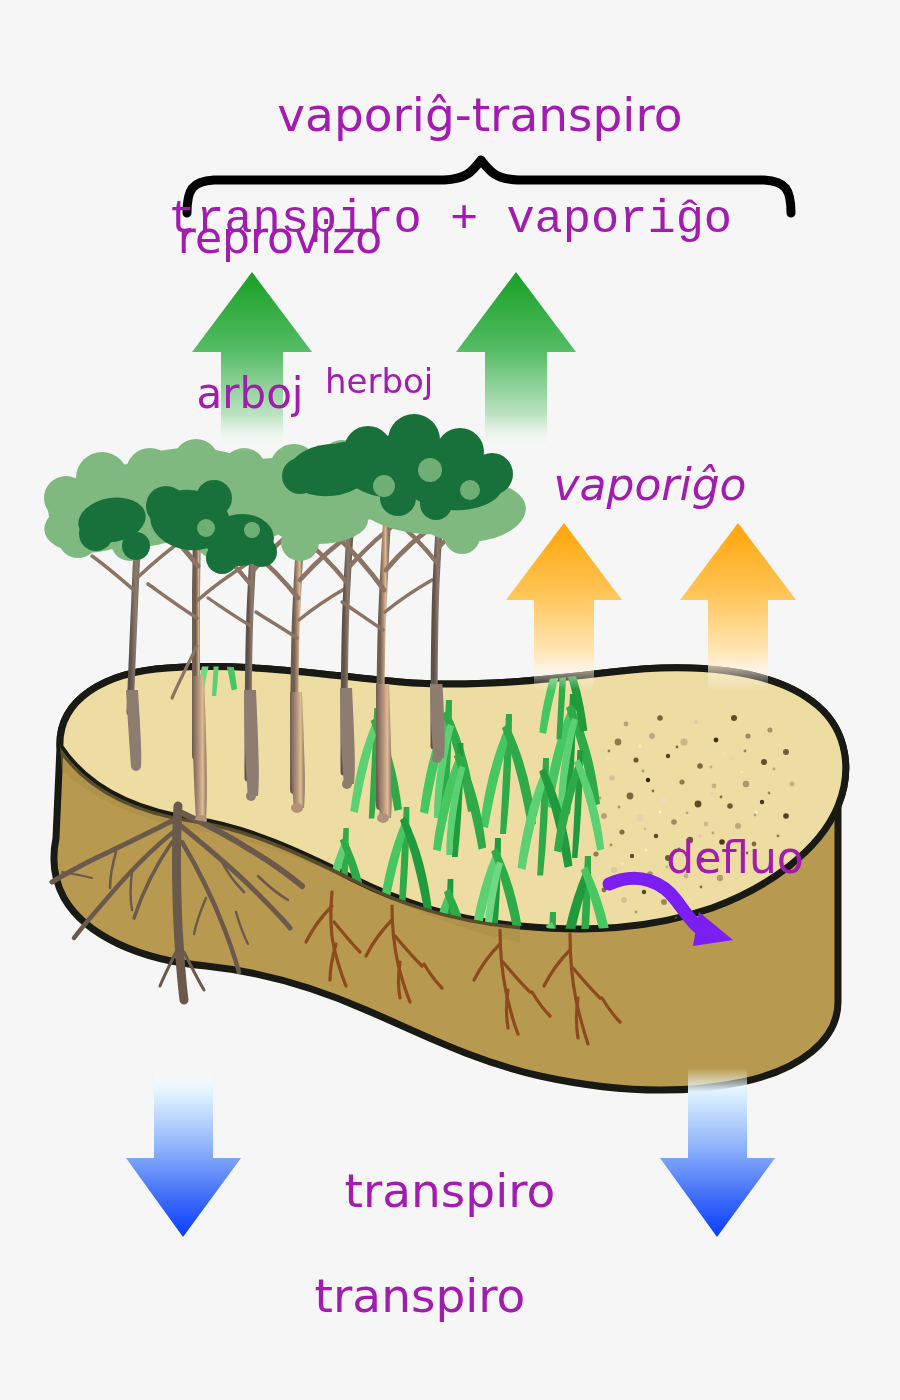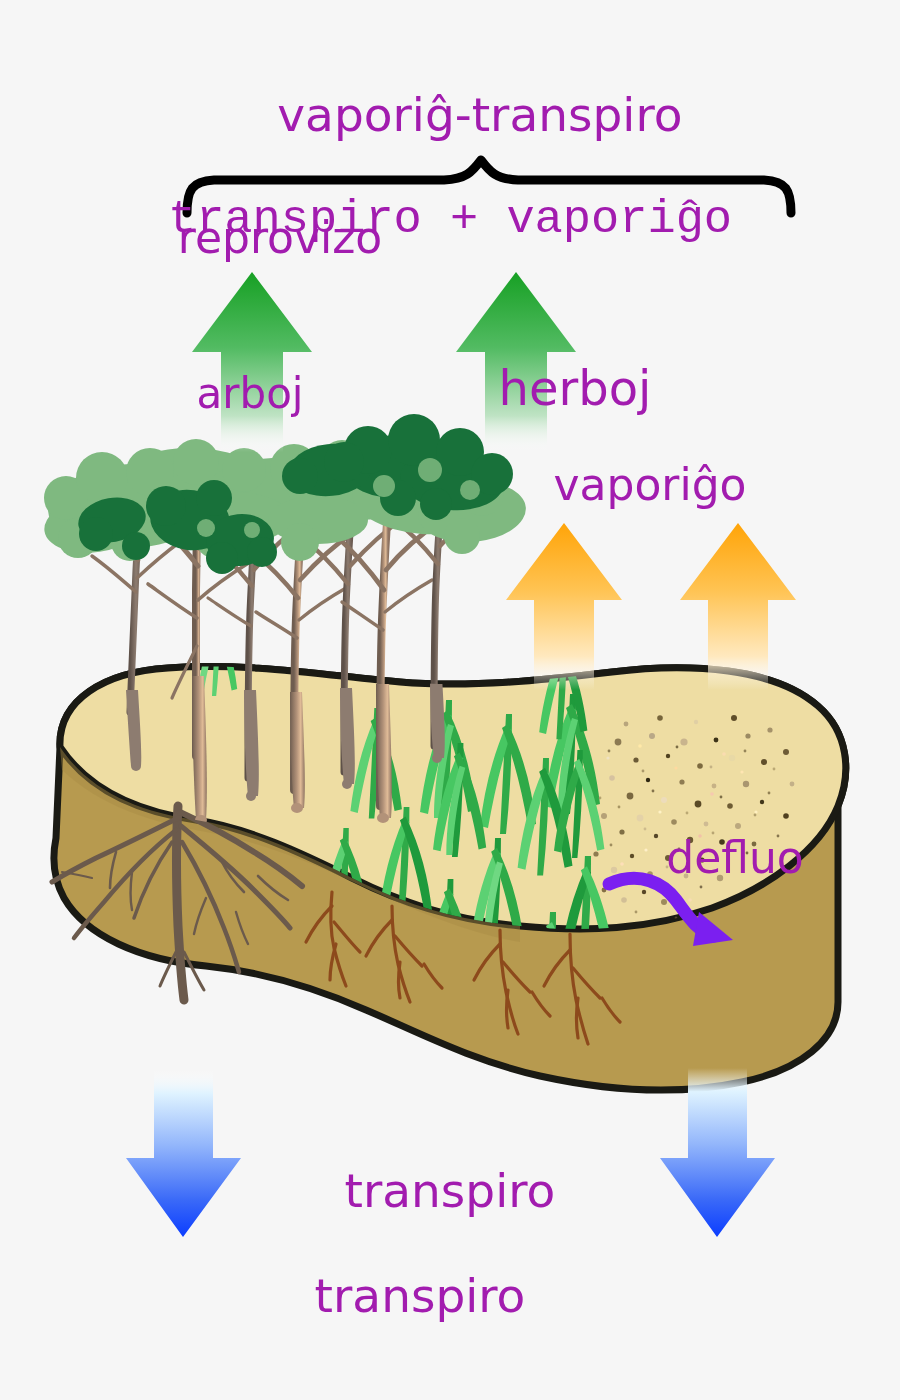--- a/index.html
+++ b/index.html
@@ -40,25 +40,25 @@
   #label-transpiro {
     left: 0; top: 213px; width: 560px;
     text-align: center; font-size: 44px;
   }
   #label-arboj {
     left: 0; top: 362px; width: 500px;
     text-align: center; font-size: 42px; margin-top: 8px;
   }
   #label-herboj {
     left: 325px; top: 362px; width: 500px;
-    text-align: center; font-size: 48px;
+    font-size: 34px;
   }
   #label-vaporigo {
     left: 400px; top: 460px; width: 500px;
-    text-align: center; font-size: 44px;
+    text-align: center; font-size: 44px; font-style: italic;
   }
   #label-defluo {
     left: 500px; top: 833px; width: 470px;
     text-align: center; font-size: 44px;
   }
   #label-ground {
     left: 140px; top: 1112px; width: 560px;
     text-align: center; font-size: 47px;
   }
   #ground-line2 { display: block; }

